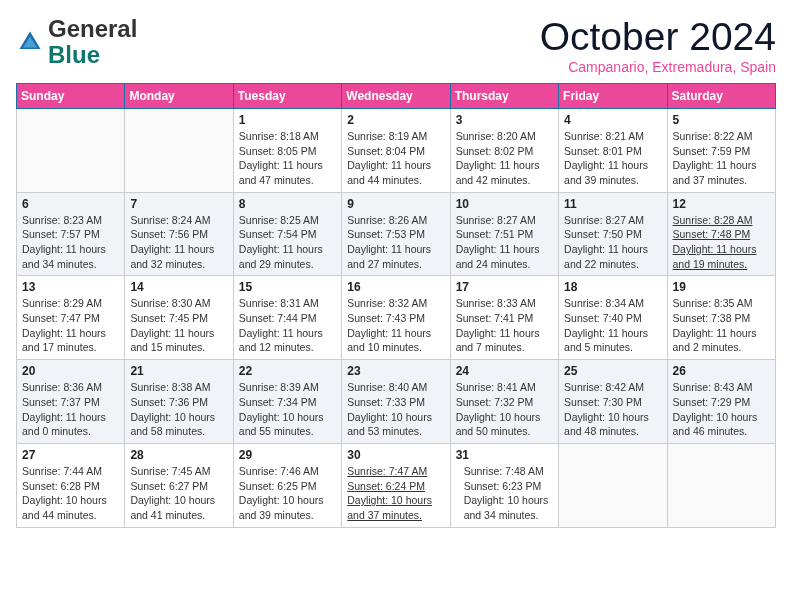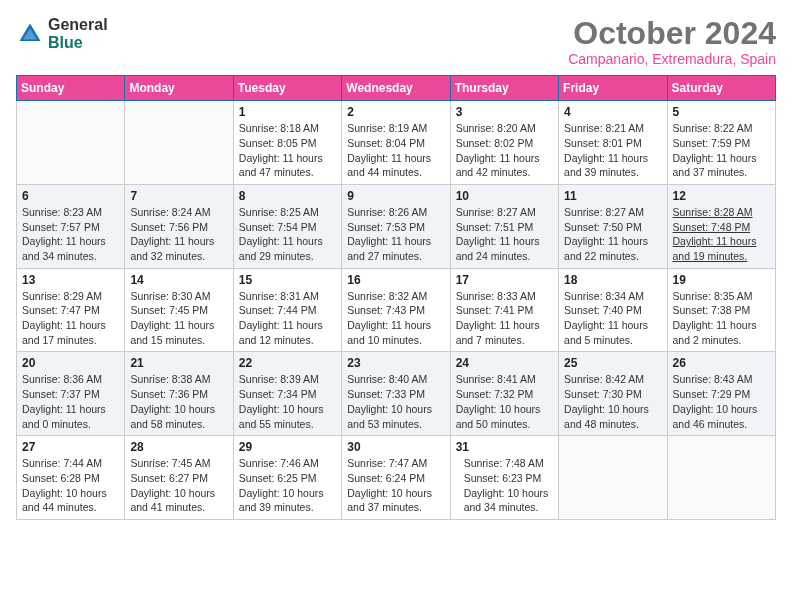--- a/index.html
+++ b/index.html
@@ -15,37 +15,37 @@
       align-items: flex-start;
       justify-content: space-between;
       margin-bottom: 8px;
     }
     .logo {
       display: flex;
       align-items: center;
       gap: 4px;
     }
     .logo-text {
-      font-size: 16px;
+      font-size: 24px;
       font-weight: bold;
       line-height: 1.1;
     }
     .logo-general { color: #333; }
     .logo-blue { color: #0f766e; }
     .logo-icon {
       width: 28px;
       height: 28px;
     }
     .title-block {
       text-align: right;
     }
     .cal-title {
-      font-size: 32px;
-      font-weight: bold;
-      color: #737373;
+      font-size: 39px;
+      font-weight: normal;
+      color: #0f172a;
       line-height: 1.1;
     }
     .cal-subtitle {
       font-size: 14px;
       color: #ec4899;
     }
     .calendar {
       width: 100%;
       border-collapse: collapse;
       font-size: 11px;
@@ -298,21 +298,21 @@
 Daylight: 10 hours and 41 minutes.</div>
         </td>
         <td>
           <div class="day-number">29</div>
           <div class="day-info" style="white-space: pre-line;">Sunrise: 7:46 AM
 Sunset: 6:25 PM
 Daylight: 10 hours and 39 minutes.</div>
         </td>
         <td>
           <div class="day-number">30</div>
-          <div class="day-info" style="white-space: pre-line;">Sunrise: 7:47 AM
+          <div class="day-info" style="white-space: pre-line; text-decoration: underline;">Sunrise: 7:47 AM
 Sunset: 6:24 PM
 Daylight: 10 hours and 37 minutes.</div>
         </td>
         <td>
           <div class="day-number">31</div>
           <div class="day-info" style="white-space: pre-line; margin-left: 8px;">Sunrise: 7:48 AM
 Sunset: 6:23 PM
 Daylight: 10 hours and 34 minutes.</div>
         </td>
         <td class="empty-cell"></td>

